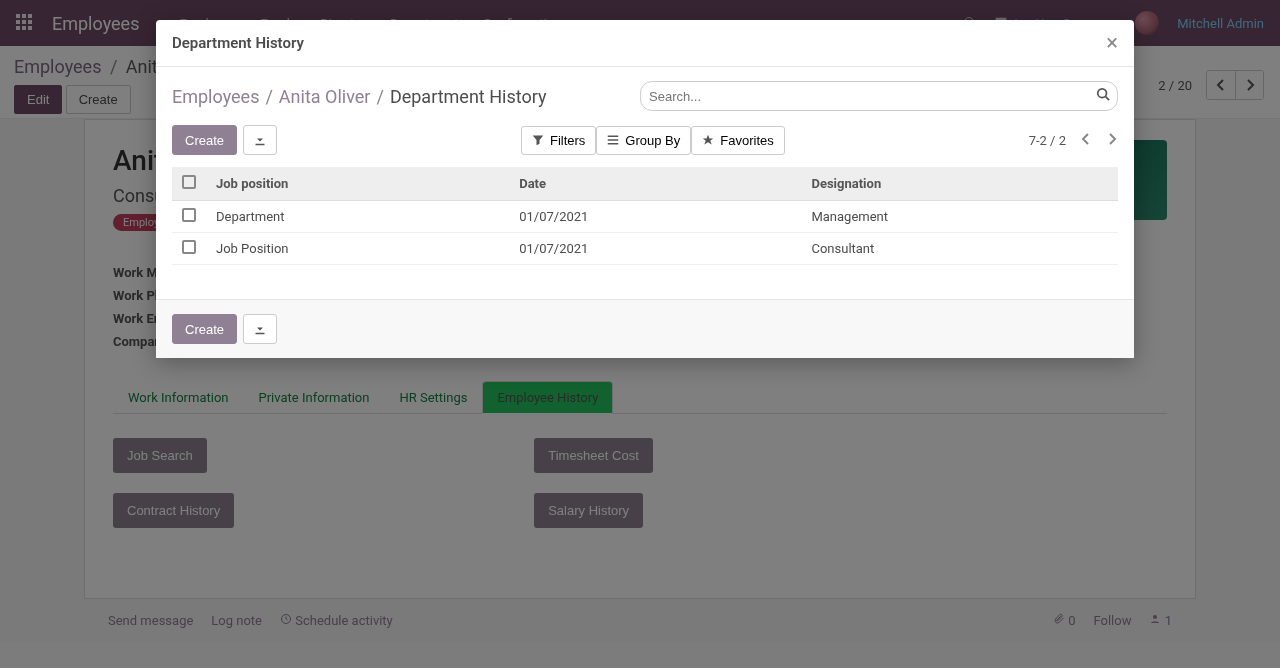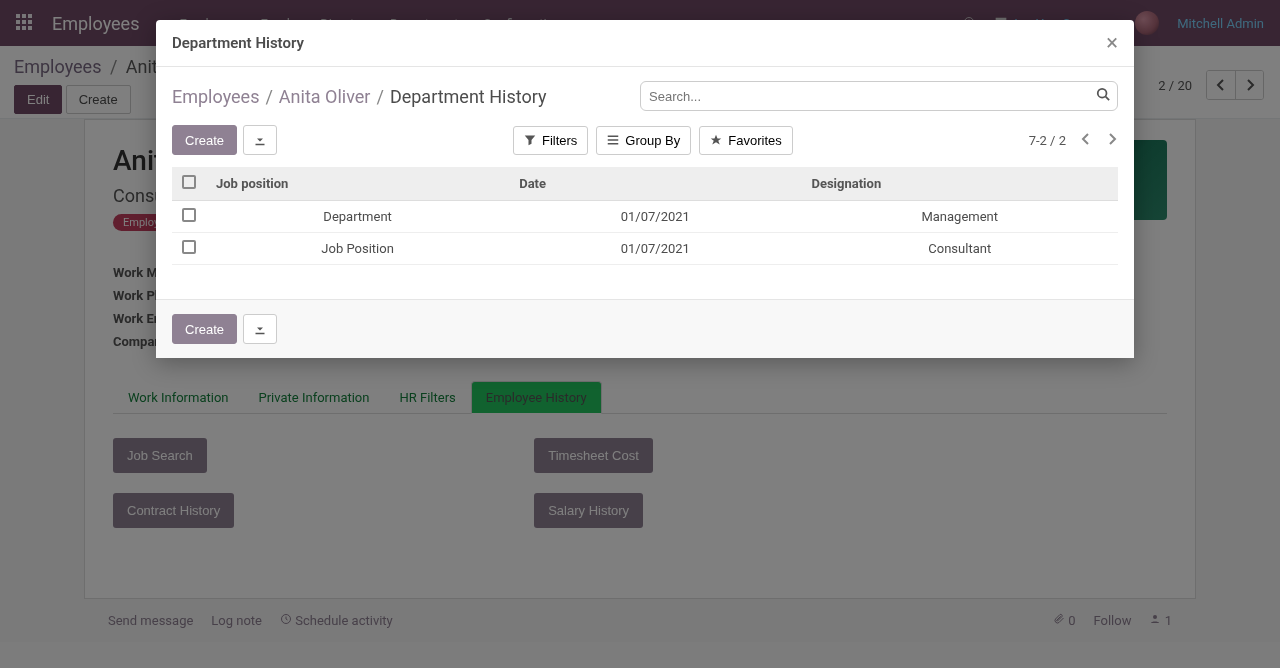--- a/index.html
+++ b/index.html
@@ -125,46 +125,46 @@
   .modal-title { font-size: 15px; font-weight: 600; color: #4c4c4c; }
   .modal-close { font-size: 22px; color: #888; cursor: pointer; line-height: 1; }
   .modal-body { padding: 14px 16px 4px; }
   .m-crumb { font-size: 18px; color: #5b5b5b; display: flex; align-items: center; }
   .m-crumb a { color: #8f8193; text-decoration: none; }
   .m-crumb .sep { color: #888; margin: 0 6px; }
   .m-crumb .current { color: #4c4c4c; }
   .m-row1 { display: flex; align-items: center; justify-content: space-between; gap: 12px; }
   .m-search-wrap { position: relative; flex: 1; max-width: 478px; }
   .m-search {
-    width: 100%; height: 30px; border: 1px solid #ccc; border-radius: 6px;
+    width: 100%; height: 30px; border: 1px solid #ccc; border-radius: 12px;
     padding: 4px 30px 4px 8px; font-size: 13px;
   }
   .m-search-icon { position: absolute; right: 8px; top: 6px; color: #555; }
   .m-row2 {
     display: flex; align-items: center; justify-content: space-between;
     margin-top: 14px; gap: 10px;
   }
   .m-left-btns { display: flex; gap: 6px; }
   .btn-create { background: #8f8193; color: #fff; border: 1px solid #8f8193; padding: 6px 12px; border-radius: 3px; font-size: 13px; cursor: pointer; }
   .btn-icon { background: #fff; border: 1px solid #ccc; width: 34px; height: 30px; border-radius: 3px; display: inline-flex; align-items: center; justify-content: center; cursor: pointer; }
-  .m-filters { display: flex; gap: 8px; align-items: center; }
+  .m-filters { display: flex; align-items: center; }
   .btn-outline {
     background: #fff; border: 1px solid #ccc; padding: 6px 10px; border-radius: 3px;
     font-size: 13px; display: inline-flex; align-items: center; gap: 6px; cursor: pointer;
   }
   .m-pager { display: flex; align-items: center; gap: 14px; font-size: 13px; color: #555; }
   .m-pager .arrows { display: flex; gap: 14px; }
   .m-pager .arrows span { color: #888; cursor: pointer; }
   
   .m-table { width: 100%; border-collapse: collapse; margin-top: 12px; font-size: 13px; }
   .m-table thead th {
     background: #eee; text-align: left; font-weight: 700;
     padding: 8px 10px; border-bottom: 1px solid #ddd; color: #555;
   }
-  .m-table tbody td { padding: 7px 10px; border-bottom: 1px solid #eee; text-align: center; }
+  .m-table tbody td { padding: 7px 10px; border-bottom: 1px solid #eee; }
   .m-table .chk-cell { width: 34px; text-align: center; }
   .chk {
     display: inline-block; width: 14px; height: 14px; border: 2px solid #888;
     border-radius: 2px;
   }
   .modal-footer {
     border-top: 1px solid #e5e5e5; padding: 14px 16px;
     background: #f8f8f8;
     display: flex; gap: 6px;
   }
@@ -276,21 +276,21 @@
         <div class="info-row">
           <div class="info-label">Coach</div>
           <div class="info-val"><a href="#" class="link-muted">Ronnie Hart</a></div>
         </div>
       </div>
     </div>
 
     <div class="tabs">
       <div class="tab">Work Information</div>
       <div class="tab">Private Information</div>
-      <div class="tab">HR Filters</div>
+      <div class="tab">HR Settings</div>
       <div class="tab active">Employee History</div>
     </div>
 
     <div class="tab-content">
       <div class="hist-col">
         <button class="btn-hist">Job Search</button>
         <button class="btn-hist">Contract History</button>
       </div>
       <div class="hist-col">
         <button class="btn-hist">Timesheet Cost</button>

